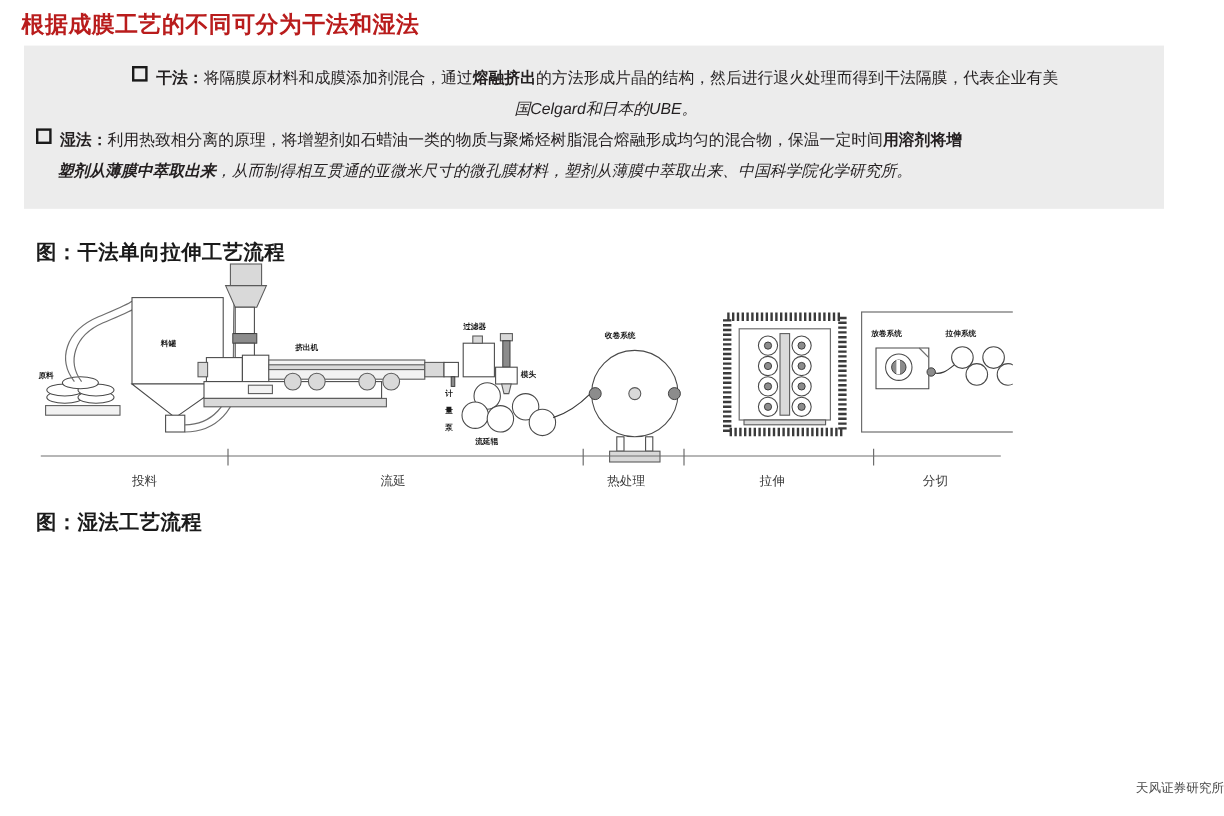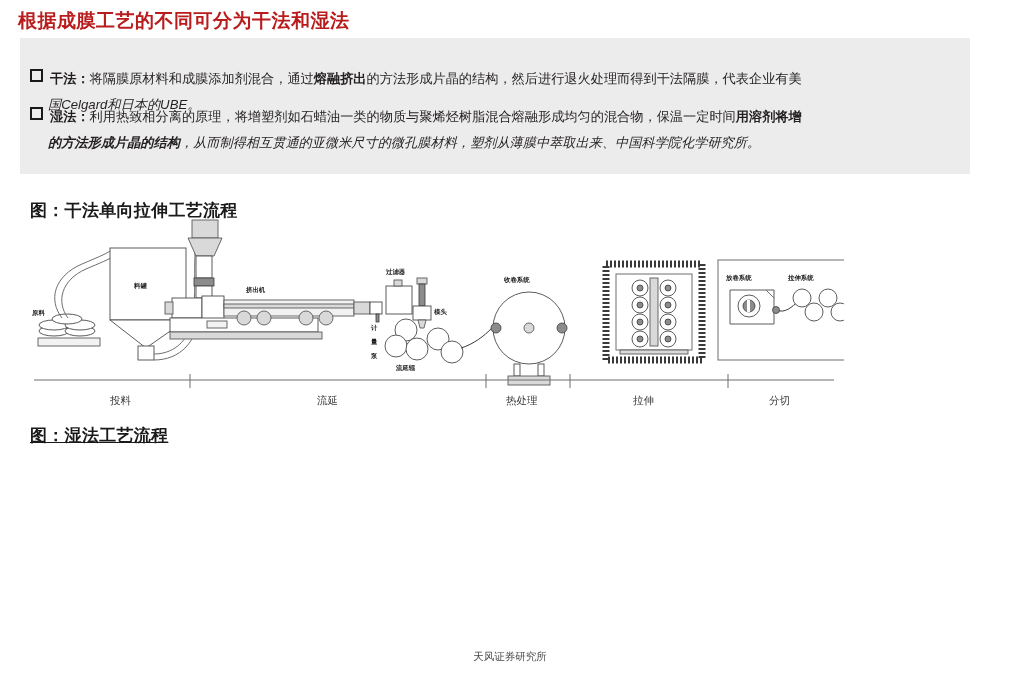--- a/index.html
+++ b/index.html
@@ -38,21 +38,21 @@
     background: #ECECEC;
   }
   .bullet-row {
     position: absolute;
     left: 10px;
     right: 8px;
     font-size: 13.2px;
     line-height: 26px;
     color: #231f20;
   }
-  .bullet-row.first { top: 28px; }
+  .bullet-row.first { top: 14px; text-align: center; }
   .bullet-row.second { top: 66px; }
   .bullet-mark {
     display: inline-block;
     width: 9px;
     height: 9px;
     border: 2px solid #1a1a1a;
     margin-right: 7px;
     vertical-align: 1px;
   }
   .para-text {
@@ -69,39 +69,39 @@
   
   .fig-caption {
     position: absolute;
     font-size: 17px;
     font-weight: bold;
     color: #1a1a1a;
     letter-spacing: 0.3px;
     white-space: nowrap;
   }
   #caption-dry { left: 30px; top: 199px; }
-  #caption-wet { left: 30px; top: 424px; text-decoration: underline; }
+  #caption-wet { left: 30px; top: 424px; }
 
   
   .diagram {
     position: absolute;
     left: 24px;
     top: 218px;
     width: 820px;
     height: 198px;
   }
   .diagram svg { display: block; }
 
   
   .footer-note {
     position: absolute;
     left: 0;
     right: 0;
     top: 650px;
-    text-align: center;
+    text-align: right;
     font-size: 10.5px;
     color: #4a4a4a;
   }
 
   .lbl { font-size: 6.4px; font-weight: bold; fill: #1a1a1a; font-family: "Liberation Sans", "DejaVu Sans", sans-serif; }
   .lbl-v { font-size: 6.4px; font-weight: bold; fill: #1a1a1a; font-family: "Liberation Sans", "DejaVu Sans", sans-serif; }
   .stage-lbl { font-size: 10.5px; fill: #3b3b3b; font-family: "Liberation Serif", "DejaVu Serif", serif; }
   .ln { stroke: #6e6e6e; fill: none; stroke-width: 1; }
   .ln-d { stroke: #3a3a3a; fill: none; stroke-width: 1; }
   .fillgray { fill: #d9d9d9; stroke: #5a5a5a; stroke-width: 0.9; }
@@ -116,21 +116,21 @@
 
 <div class="body-panel">
 
   <div class="bullet-row first">
     <span class="bullet-mark" aria-label="□"></span><span class="lead">干法：</span><span class="para-text">将隔膜原材料和成膜添加剂混合，通过</span><span class="b">熔融挤出</span><span class="para-text">的方法形成片晶的结构，然后进行退火处理而得到干法隔膜，代表企业有美</span>
     <span class="line2">国Celgard和日本的UBE。</span>
   </div>
 
   <div class="bullet-row second">
     <span class="bullet-mark" aria-label="□"></span><span class="lead">湿法：</span><span class="para-text">利用热致相分离的原理，将增塑剂如石蜡油一类的物质与聚烯烃树脂混合熔融形成均匀的混合物，保温一定时间</span><span class="b">用溶剂将增</span>
-    <span class="line2"><span class="b">的方法形成片晶的结构</span><span>，从而制得相互贯通的亚微米尺寸的微孔膜材料，塑剂从薄膜中萃取出来、中国科学院化学研究所。</span></span>
+    <span class="line2"><span class="b">塑剂从薄膜中萃取出来</span><span>，从而制得相互贯通的亚微米尺寸的微孔膜材料，塑剂从薄膜中萃取出来、中国科学院化学研究所。</span></span>
   </div>
 
 </div>
 
 <div class="fig-caption" id="caption-dry">图：干法单向拉伸工艺流程</div>
 
 <div class="diagram">
 <svg width="820" height="198" viewBox="0 0 820 198" xmlns="http://www.w3.org/2000/svg">
 
   <g>

